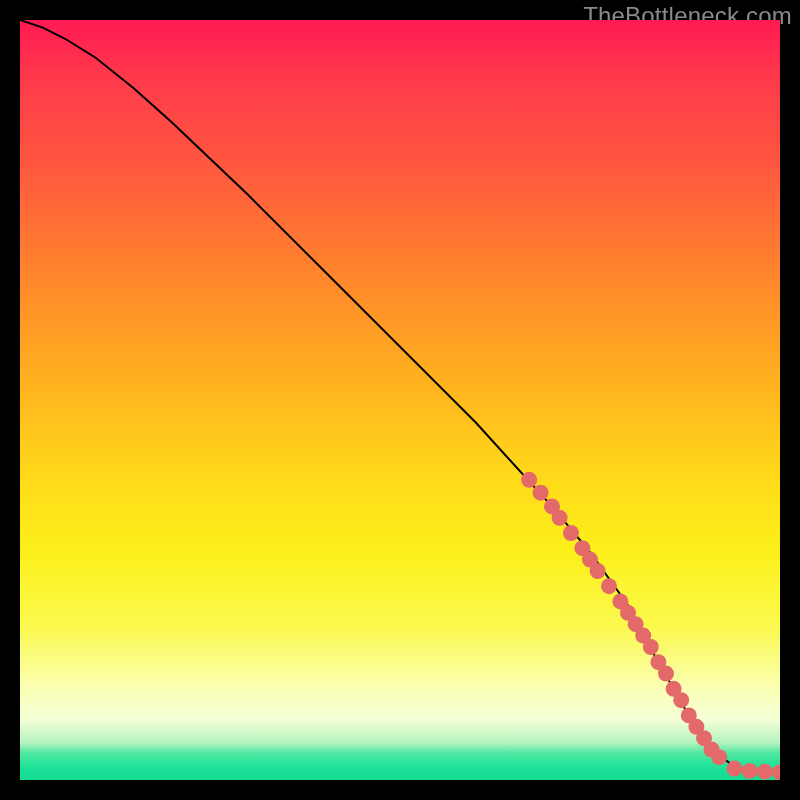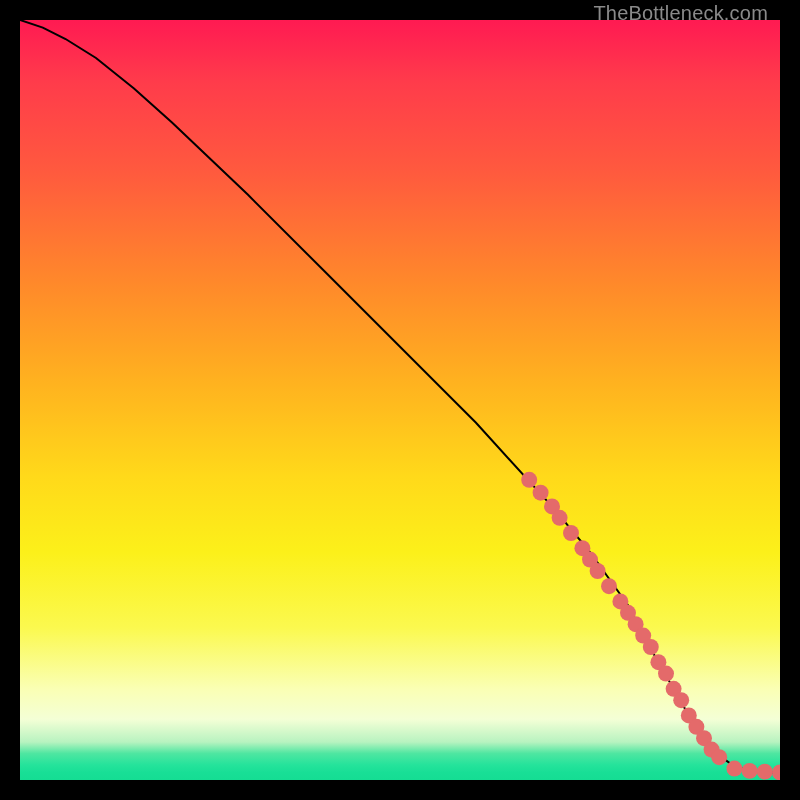--- a/index.html
+++ b/index.html
@@ -51,23 +51,23 @@
   }
   .svg-layer {
     position: absolute;
     left: 0; top: 0;
     width: 100%;
     height: 100%;
   }
   .watermark {
     position: absolute;
     top: 2px;
-    right: 32px;
+    right: 8px;
     color: #8a8a8a;
-    font-size: 20px;
+    font-size: 24px;
     letter-spacing: 0.2px;
     font-weight: 500;
   }
 </style>
 </head>
 <body>
 
 <div class="stage">
 
   <div class="watermark">TheBottleneck.com</div>

